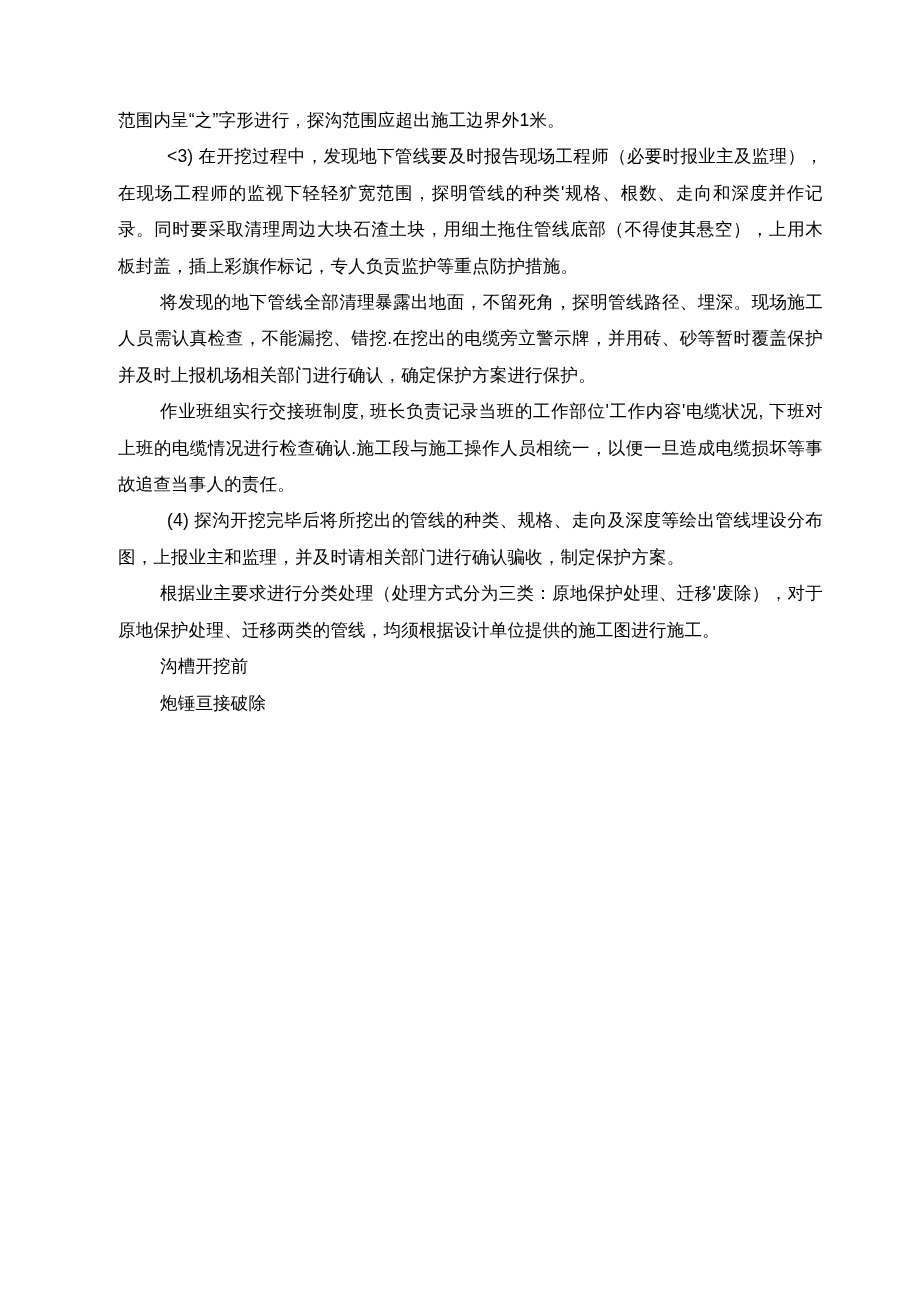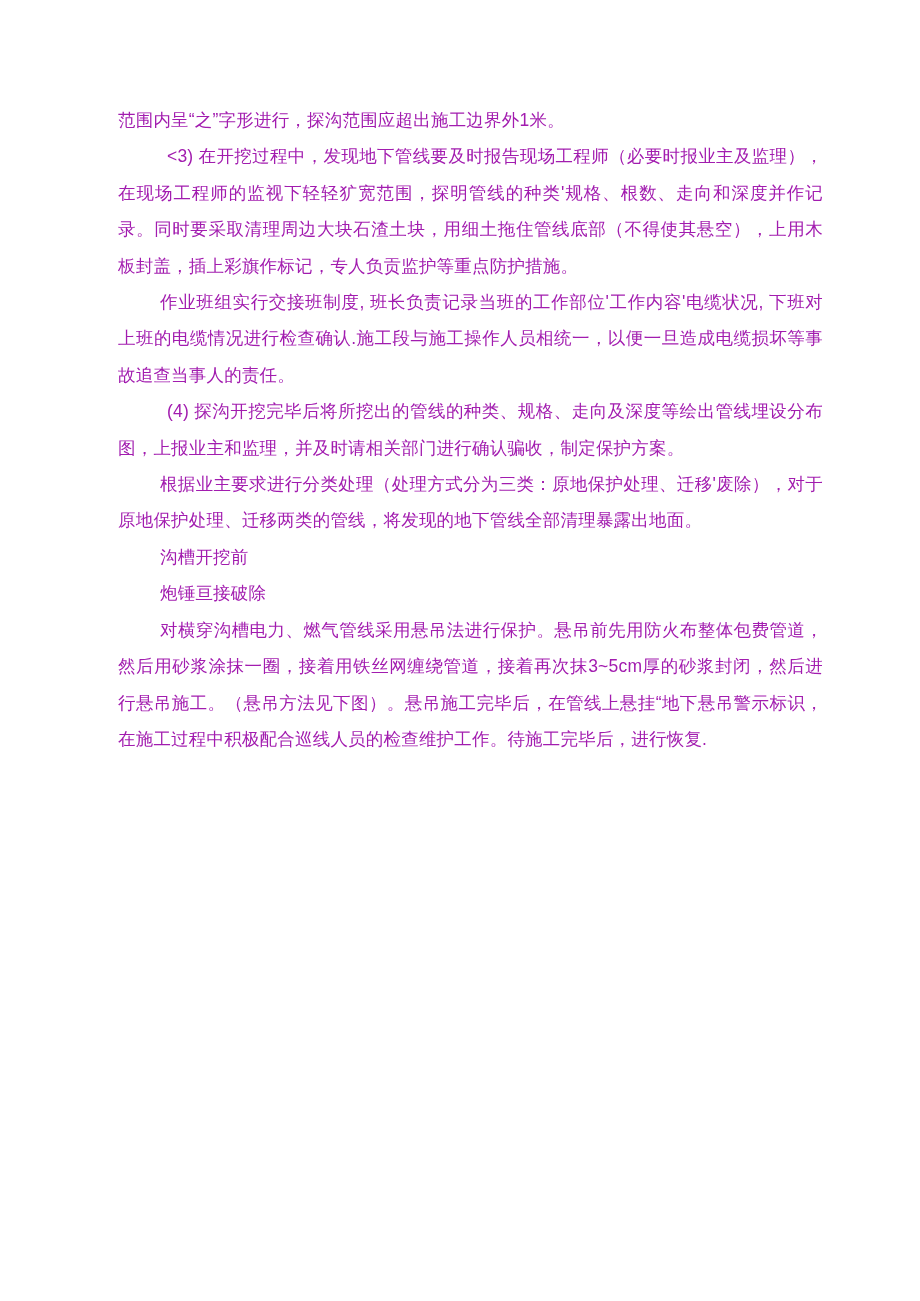--- a/index.html
+++ b/index.html
@@ -16,40 +16,40 @@
     box-sizing: border-box;
   }
   .doc-body {
     position: absolute;
     left: 118px;
     top: 102px;
     width: 705px;
     font-family: "Liberation Sans", "DejaVu Sans", sans-serif;
     font-size: 17.5px;
     line-height: 36.4px;
-    color: #a21caf;
+    color: #000000;
     text-align: justify;
     letter-spacing: 0.2px;
   }
   .para {
     margin: 0;
     padding: 0;
     text-indent: 42px;
   }
   .para.indent-none { text-indent: 0; }
   .para.indent-deep { text-indent: 49px; }
   .para.heading { text-indent: 42px; }
 </style>
 </head>
 <body>
 
 <div class="page">
   <div class="doc-body">
     <p class="para indent-none">范围内呈“之”字形进行，探沟范围应超出施工边界外1米。</p>
     <p class="para indent-deep">&lt;3) 在开挖过程中，发现地下管线要及时报告现场工程师（必要时报业主及监理），在现场工程师的监视下轻轻犷宽范围，探明管线的种类'规格、根数、走向和深度并作记录。同时要采取清理周边大块石渣土块，用细土拖住管线底部（不得使其悬空），上用木板封盖，插上彩旗作标记，专人负贡监护等重点防护措施。</p>
+    <p class="para">将发现的地下管线全部清理暴露出地面，不留死角，探明管线路径、埋深。现场施工人员需认真检查，不能漏挖、错挖.在挖出的电缆旁立警示牌，并用砖、砂等暂时覆盖保护并及时上报机场相关部门进行确认，确定保护方案进行保护。</p>
     <p class="para">作业班组实行交接班制度, 班长负责记录当班的工作部位'工作内容'电缆状况, 下班对上班的电缆情况进行检查确认.施工段与施工操作人员相统一，以便一旦造成电缆损坏等事故追查当事人的责任。</p>
     <p class="para indent-deep">(4) 探沟开挖完毕后将所挖出的管线的种类、规格、走向及深度等绘出管线埋设分布图，上报业主和监理，并及时请相关部门进行确认骗收，制定保护方案。</p>
-    <p class="para">根据业主要求进行分类处理（处理方式分为三类：原地保护处理、迁移'废除），对于原地保护处理、迁移两类的管线，将发现的地下管线全部清理暴露出地面。</p>
+    <p class="para">根据业主要求进行分类处理（处理方式分为三类：原地保护处理、迁移'废除），对于原地保护处理、迁移两类的管线，均须根据设计单位提供的施工图进行施工。</p>
     <p class="para heading">沟槽开挖前</p>
     <p class="para heading">炮锤亘接破除</p>
-    <p class="para">对横穿沟槽电力、燃气管线采用悬吊法进行保护。悬吊前先用防火布整体包费管道，然后用砂浆涂抹一圈，接着用铁丝网缠绕管道，接着再次抹3~5cm厚的砂浆封闭，然后进行悬吊施工。（悬吊方法见下图）。悬吊施工完毕后，在管线上悬挂“地下悬吊警示标识，在施工过程中积极配合巡线人员的检查维护工作。待施工完毕后，进行恢复.</p>
   </div>
 </div>
 
 </body></html>

